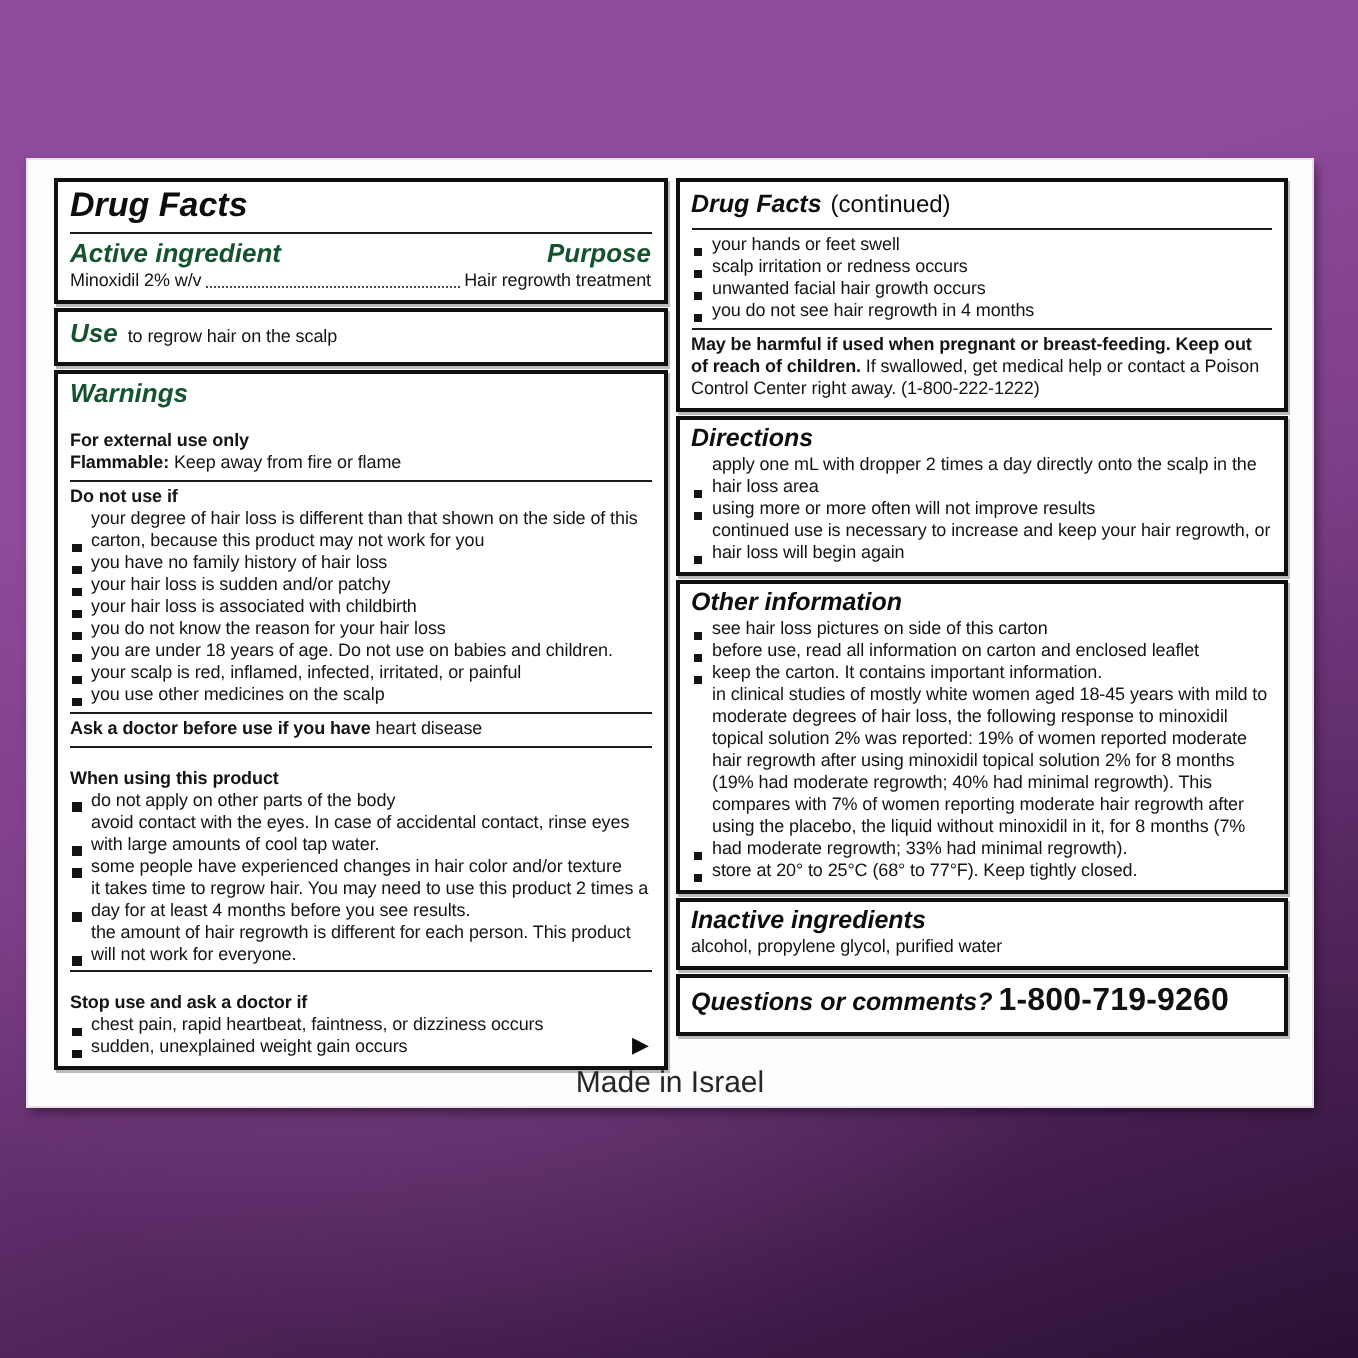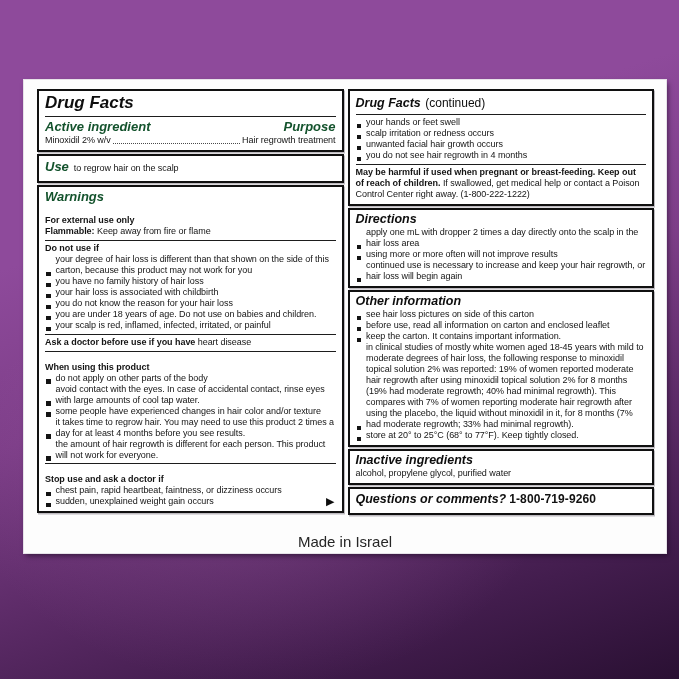--- a/index.html
+++ b/index.html
@@ -6,21 +6,21 @@
   html, body { width: 679px; height: 679px; }
   body {
     font-family: "Liberation Sans", sans-serif;
     background:
       radial-gradient(70% 50% at 38% 70%, rgba(168,100,175,0.30) 0%, rgba(168,100,175,0) 62%),
       linear-gradient(162deg, #8e4a9b 0%, #8e4a9b 30%, #7d3e88 50%, #5e2c69 68%, #431d4e 84%, #2a1033 100%);
     position: relative;
     overflow: hidden;
   }
   .card {
-    position: absolute; left: 24px; top: 80px; width: 642px; height: 473px;
+    position: absolute; left: 14px; top: 80px; width: 642px; height: 473px;
     background: #fdfdfd;
     box-shadow: 0 0 0 1px #e6e2e8, 2px 3px 5px rgba(20,5,25,0.55);
   }
   .cols { position: absolute; top: 9px; left: 13px; right: 12px; display: flex; gap: 4px; }
   .col { flex: 1 1 0; display: flex; flex-direction: column; gap: 2px; min-width: 0; }
   .box {
     border: 2.5px solid #101010;
     background: #fff;
     box-shadow: 1px 1.5px 0 rgba(70,60,75,0.35);
     padding: 2px 6px 4px;
@@ -36,21 +36,21 @@
   .leader { display: flex; align-items: flex-end; }
   .leader .dots { flex: 1; border-bottom: 1.6px dotted #4a4a4a; margin: 0 2px 2px; min-width: 10px; }
   .use-row { display: flex; align-items: baseline; gap: 5px; padding: 1px 0 2px; }
   .bl { display: flex; }
   .sq { flex: none; width: 4.5px; height: 4.5px; background: #141414; margin: 3px 5px 0 1px; }
   .bl > .txt { flex: 1 1 auto; min-width: 0; }
   .sub { margin-top: 1px; }
   .stop-wrap { position: relative; }
   .arrow { position: absolute; right: 1px; bottom: 0; font-size: 11px; line-height: 11px; color: #0d0d0d; }
   .q-row { display: flex; align-items: baseline; padding: 1px 0 2px; }
-  .q-phone { font-weight: bold; font-size: 12px; letter-spacing: 0.1px; margin-left: 3px; color: #111; }
+  .q-phone { font-weight: bold; font-size: 16px; letter-spacing: 0.1px; margin-left: 3px; color: #111; }
   .made { position: absolute; left: 0; right: 0; bottom: 3px; text-align: center; font-size: 15px; color: #262626; }
 </style>
 </head>
 <body>
 
 <div class="card">
   <div class="cols">
 
     <div class="col">
 
@@ -88,33 +88,41 @@
         <div class="bl t">
             <span class="sq"></span>
             <span class="txt">your degree of hair loss is different than that shown on the side of this carton, because this product may not work for you</span>
           </div>
         <div class="bl t">
             <span class="sq"></span>
             <span class="txt">you have no family history of hair loss</span>
           </div>
         <div class="bl t">
             <span class="sq"></span>
+            <span class="txt">your hair loss is sudden and/or patchy</span>
+          </div>
+        <div class="bl t">
+            <span class="sq"></span>
             <span class="txt">your hair loss is associated with childbirth</span>
           </div>
         <div class="bl t">
             <span class="sq"></span>
             <span class="txt">you do not know the reason for your hair loss</span>
           </div>
         <div class="bl t">
             <span class="sq"></span>
             <span class="txt">you are under 18 years of age. Do not use on babies and children.</span>
           </div>
         <div class="bl t">
             <span class="sq"></span>
             <span class="txt">your scalp is red, inflamed, infected, irritated, or painful</span>
+          </div>
+        <div class="bl t">
+            <span class="sq"></span>
+            <span class="txt">you use other medicines on the scalp</span>
           </div>
 
         <div class="rule"></div>
         <div class="t">
           <span class="b">Ask a doctor before use if you have</span>
           <span>heart disease</span>
         </div>
 
         <div class="rule"></div>
         <div class="t b">When using this product</div>

